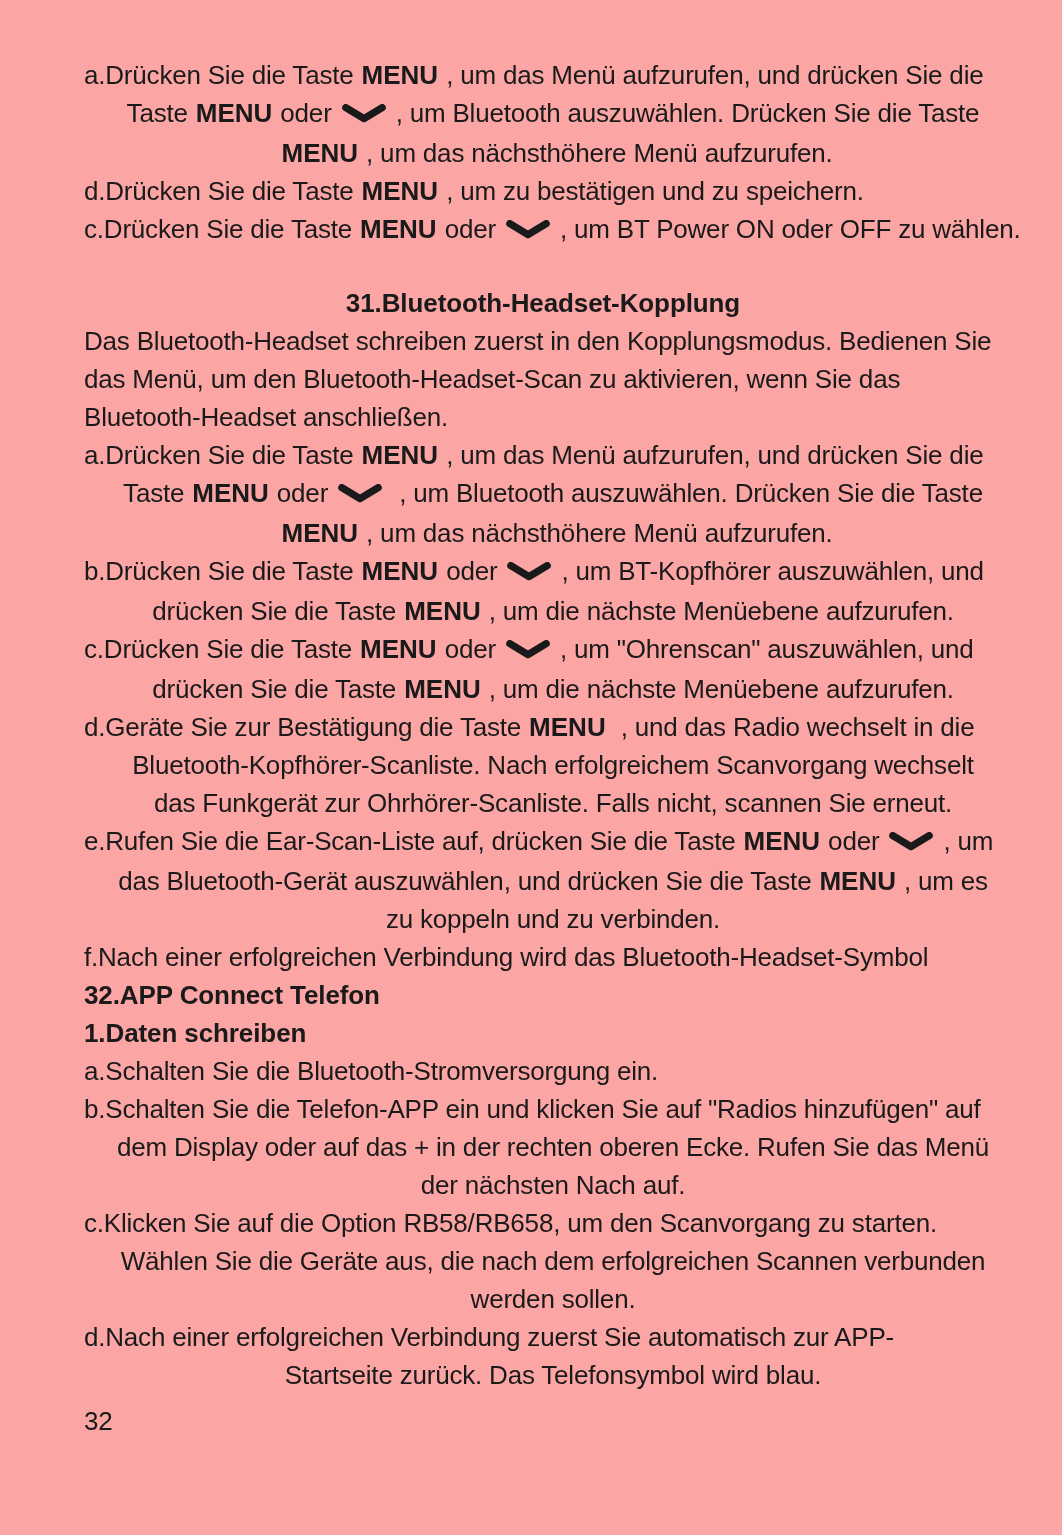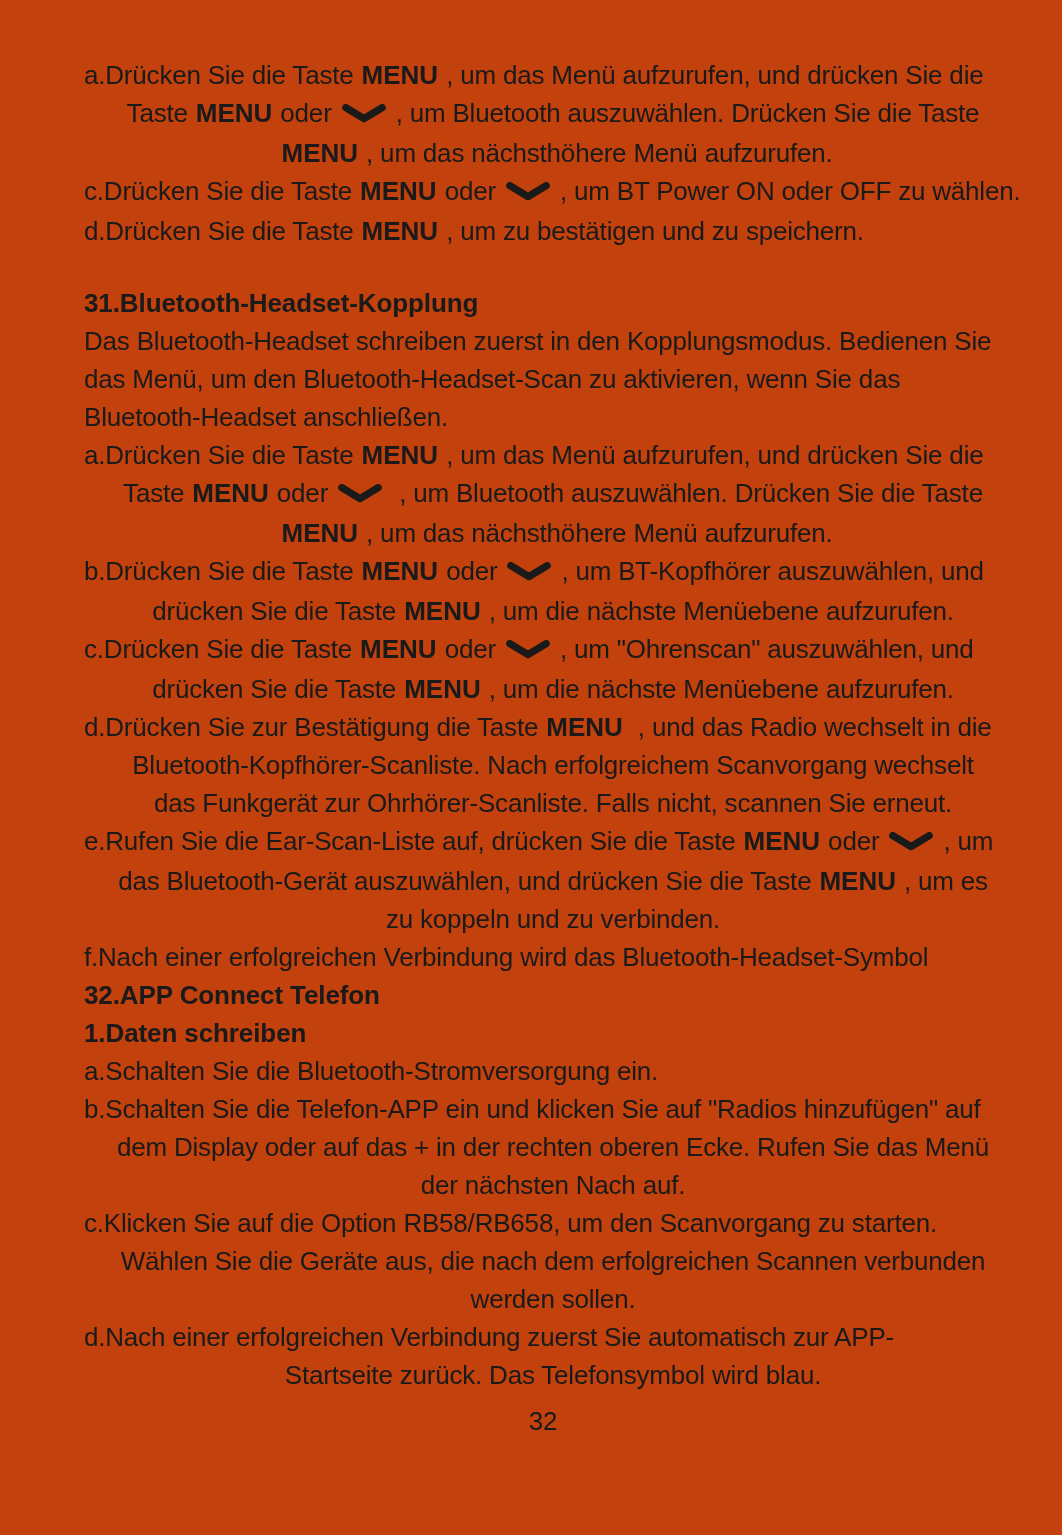--- a/index.html
+++ b/index.html
@@ -1,91 +1,91 @@
 <!DOCTYPE html>
 <html><head>
 <meta charset="utf-8">
 <style>
   * { margin: 0; padding: 0; box-sizing: border-box; }
   html, body { background: #ffffff; }
   .page {
     position: relative;
     width: 1062px;
     height: 1535px;
-    background: #c2410c;
+    background: #fca5a5;
     color: #1a1a1a;
     font-family: "Liberation Sans", "DejaVu Sans", sans-serif;
     font-size: 26px;
     line-height: 38px;
     overflow: hidden;
     padding: 56px 60px 0 84px;
     letter-spacing: -0.2px;
   }
   .line {
     white-space: pre;
     min-height: 38px;
   }
   .line.indent { padding-left: 20px; text-align: center; }
   .heading {
     font-weight: 700;
     white-space: pre;
     min-height: 38px;
     letter-spacing: -0.1px;
   }
-  .heading.gap-large { margin-top: 34px; }
+  .heading.gap-large { margin-top: 34px; text-align: center; }
   .heading.gap-small { }
   .menu-key {
     font-weight: 700;
     letter-spacing: 0;
     padding: 0 1px;
   }
   .chevron {
     display: inline-block;
     vertical-align: -2px;
     margin: 0 3px;
   }
   .chevron svg { display: inline-block; }
   .footer {
-    text-align: center;
+    text-align: left;
     margin-top: 8px;
     font-size: 26px;
   }
 </style>
 </head>
 <body>
 
 <div class="page">
   <div id="content">
       <div class="line"><span>a.Drücken Sie die Taste </span><span class="menu-key">MENU</span><span> , um das Menü aufzurufen, und drücken Sie die</span></div>
       <div class="line indent"><span>Taste </span><span class="menu-key">MENU</span><span> oder </span><span class="chevron"><svg viewBox="0 0 48 22" width="44" height="20" aria-hidden="true">
             <path d="M4 4 L24 16 L44 4" fill="none" stroke="currentColor" stroke-width="8" stroke-linecap="round" stroke-linejoin="round"></path>
           </svg></span><span> , um Bluetooth auszuwählen. Drücken Sie die Taste</span></div>
       <div class="line indent"><span> </span><span class="menu-key">MENU</span><span> , um das nächsthöhere Menü aufzurufen.</span></div>
+      <div class="line"><span>d.Drücken Sie die Taste </span><span class="menu-key">MENU</span><span> , um zu bestätigen und zu speichern.</span></div>
       <div class="line"><span>c.Drücken Sie die Taste </span><span class="menu-key">MENU</span><span> oder </span><span class="chevron"><svg viewBox="0 0 48 22" width="44" height="20" aria-hidden="true">
             <path d="M4 4 L24 16 L44 4" fill="none" stroke="currentColor" stroke-width="8" stroke-linecap="round" stroke-linejoin="round"></path>
           </svg></span><span> , um BT Power ON oder OFF zu wählen.</span></div>
-      <div class="line"><span>d.Drücken Sie die Taste </span><span class="menu-key">MENU</span><span> , um zu bestätigen und zu speichern.</span></div>
       <div class="heading gap-large">31.Bluetooth-Headset-Kopplung</div>
       <div class="line"><span>Das Bluetooth-Headset schreiben zuerst in den Kopplungsmodus. Bedienen Sie</span></div>
       <div class="line"><span>das Menü, um den Bluetooth-Headset-Scan zu aktivieren, wenn Sie das</span></div>
       <div class="line"><span>Bluetooth-Headset anschließen.</span></div>
       <div class="line"><span>a.Drücken Sie die Taste </span><span class="menu-key">MENU</span><span> , um das Menü aufzurufen, und drücken Sie die</span></div>
       <div class="line indent"><span>Taste </span><span class="menu-key">MENU</span><span> oder </span><span class="chevron"><svg viewBox="0 0 48 22" width="44" height="20" aria-hidden="true">
             <path d="M4 4 L24 16 L44 4" fill="none" stroke="currentColor" stroke-width="8" stroke-linecap="round" stroke-linejoin="round"></path>
           </svg></span><span>  , um Bluetooth auszuwählen. Drücken Sie die Taste</span></div>
       <div class="line indent"><span> </span><span class="menu-key">MENU</span><span> , um das nächsthöhere Menü aufzurufen.</span></div>
       <div class="line"><span>b.Drücken Sie die Taste </span><span class="menu-key">MENU</span><span> oder </span><span class="chevron"><svg viewBox="0 0 48 22" width="44" height="20" aria-hidden="true">
             <path d="M4 4 L24 16 L44 4" fill="none" stroke="currentColor" stroke-width="8" stroke-linecap="round" stroke-linejoin="round"></path>
           </svg></span><span> , um BT-Kopfhörer auszuwählen, und</span></div>
       <div class="line indent"><span>drücken Sie die Taste </span><span class="menu-key">MENU</span><span> , um die nächste Menüebene aufzurufen.</span></div>
       <div class="line"><span>c.Drücken Sie die Taste </span><span class="menu-key">MENU</span><span> oder </span><span class="chevron"><svg viewBox="0 0 48 22" width="44" height="20" aria-hidden="true">
             <path d="M4 4 L24 16 L44 4" fill="none" stroke="currentColor" stroke-width="8" stroke-linecap="round" stroke-linejoin="round"></path>
           </svg></span><span> , um "Ohrenscan" auszuwählen, und</span></div>
       <div class="line indent"><span>drücken Sie die Taste </span><span class="menu-key">MENU</span><span> , um die nächste Menüebene aufzurufen.</span></div>
-      <div class="line"><span>d.Drücken Sie zur Bestätigung die Taste </span><span class="menu-key">MENU</span><span>  , und das Radio wechselt in die</span></div>
+      <div class="line"><span>d.Geräte Sie zur Bestätigung die Taste </span><span class="menu-key">MENU</span><span>  , und das Radio wechselt in die</span></div>
       <div class="line indent"><span>Bluetooth-Kopfhörer-Scanliste. Nach erfolgreichem Scanvorgang wechselt</span></div>
       <div class="line indent"><span>das Funkgerät zur Ohrhörer-Scanliste. Falls nicht, scannen Sie erneut.</span></div>
       <div class="line"><span>e.Rufen Sie die Ear-Scan-Liste auf, drücken Sie die Taste </span><span class="menu-key">MENU</span><span> oder </span><span class="chevron"><svg viewBox="0 0 48 22" width="44" height="20" aria-hidden="true">
             <path d="M4 4 L24 16 L44 4" fill="none" stroke="currentColor" stroke-width="8" stroke-linecap="round" stroke-linejoin="round"></path>
           </svg></span><span> , um</span></div>
       <div class="line indent"><span>das Bluetooth-Gerät auszuwählen, und drücken Sie die Taste </span><span class="menu-key">MENU</span><span> , um es</span></div>
       <div class="line indent"><span>zu koppeln und zu verbinden.</span></div>
       <div class="line"><span>f.Nach einer erfolgreichen Verbindung wird das Bluetooth-Headset-Symbol</span></div>
       <div class="heading gap-small">32.APP Connect Telefon</div>
       <div class="heading">1.Daten schreiben</div>

